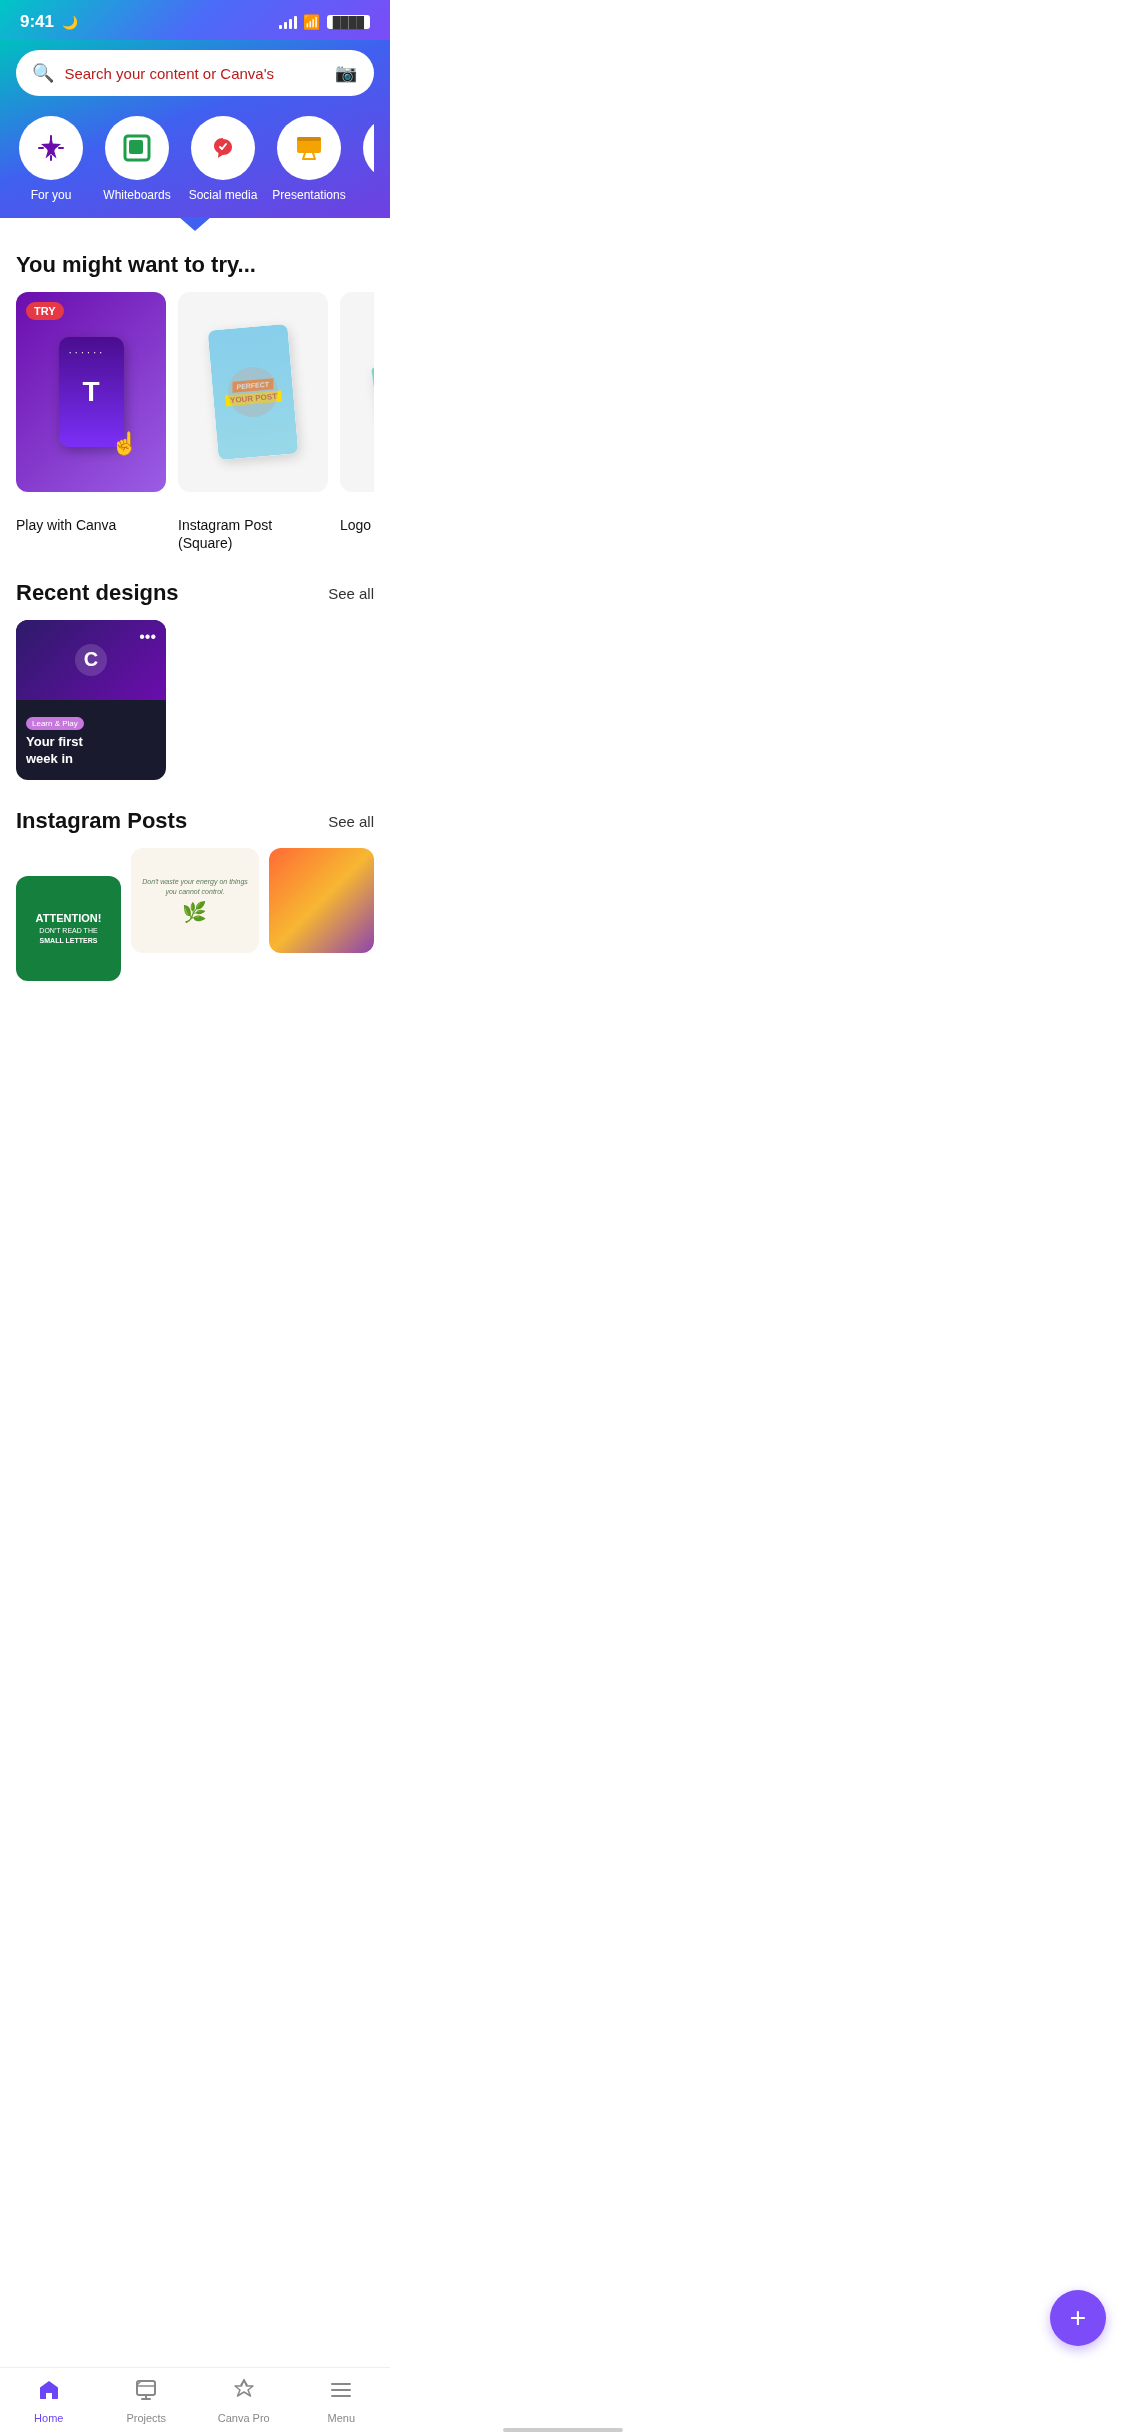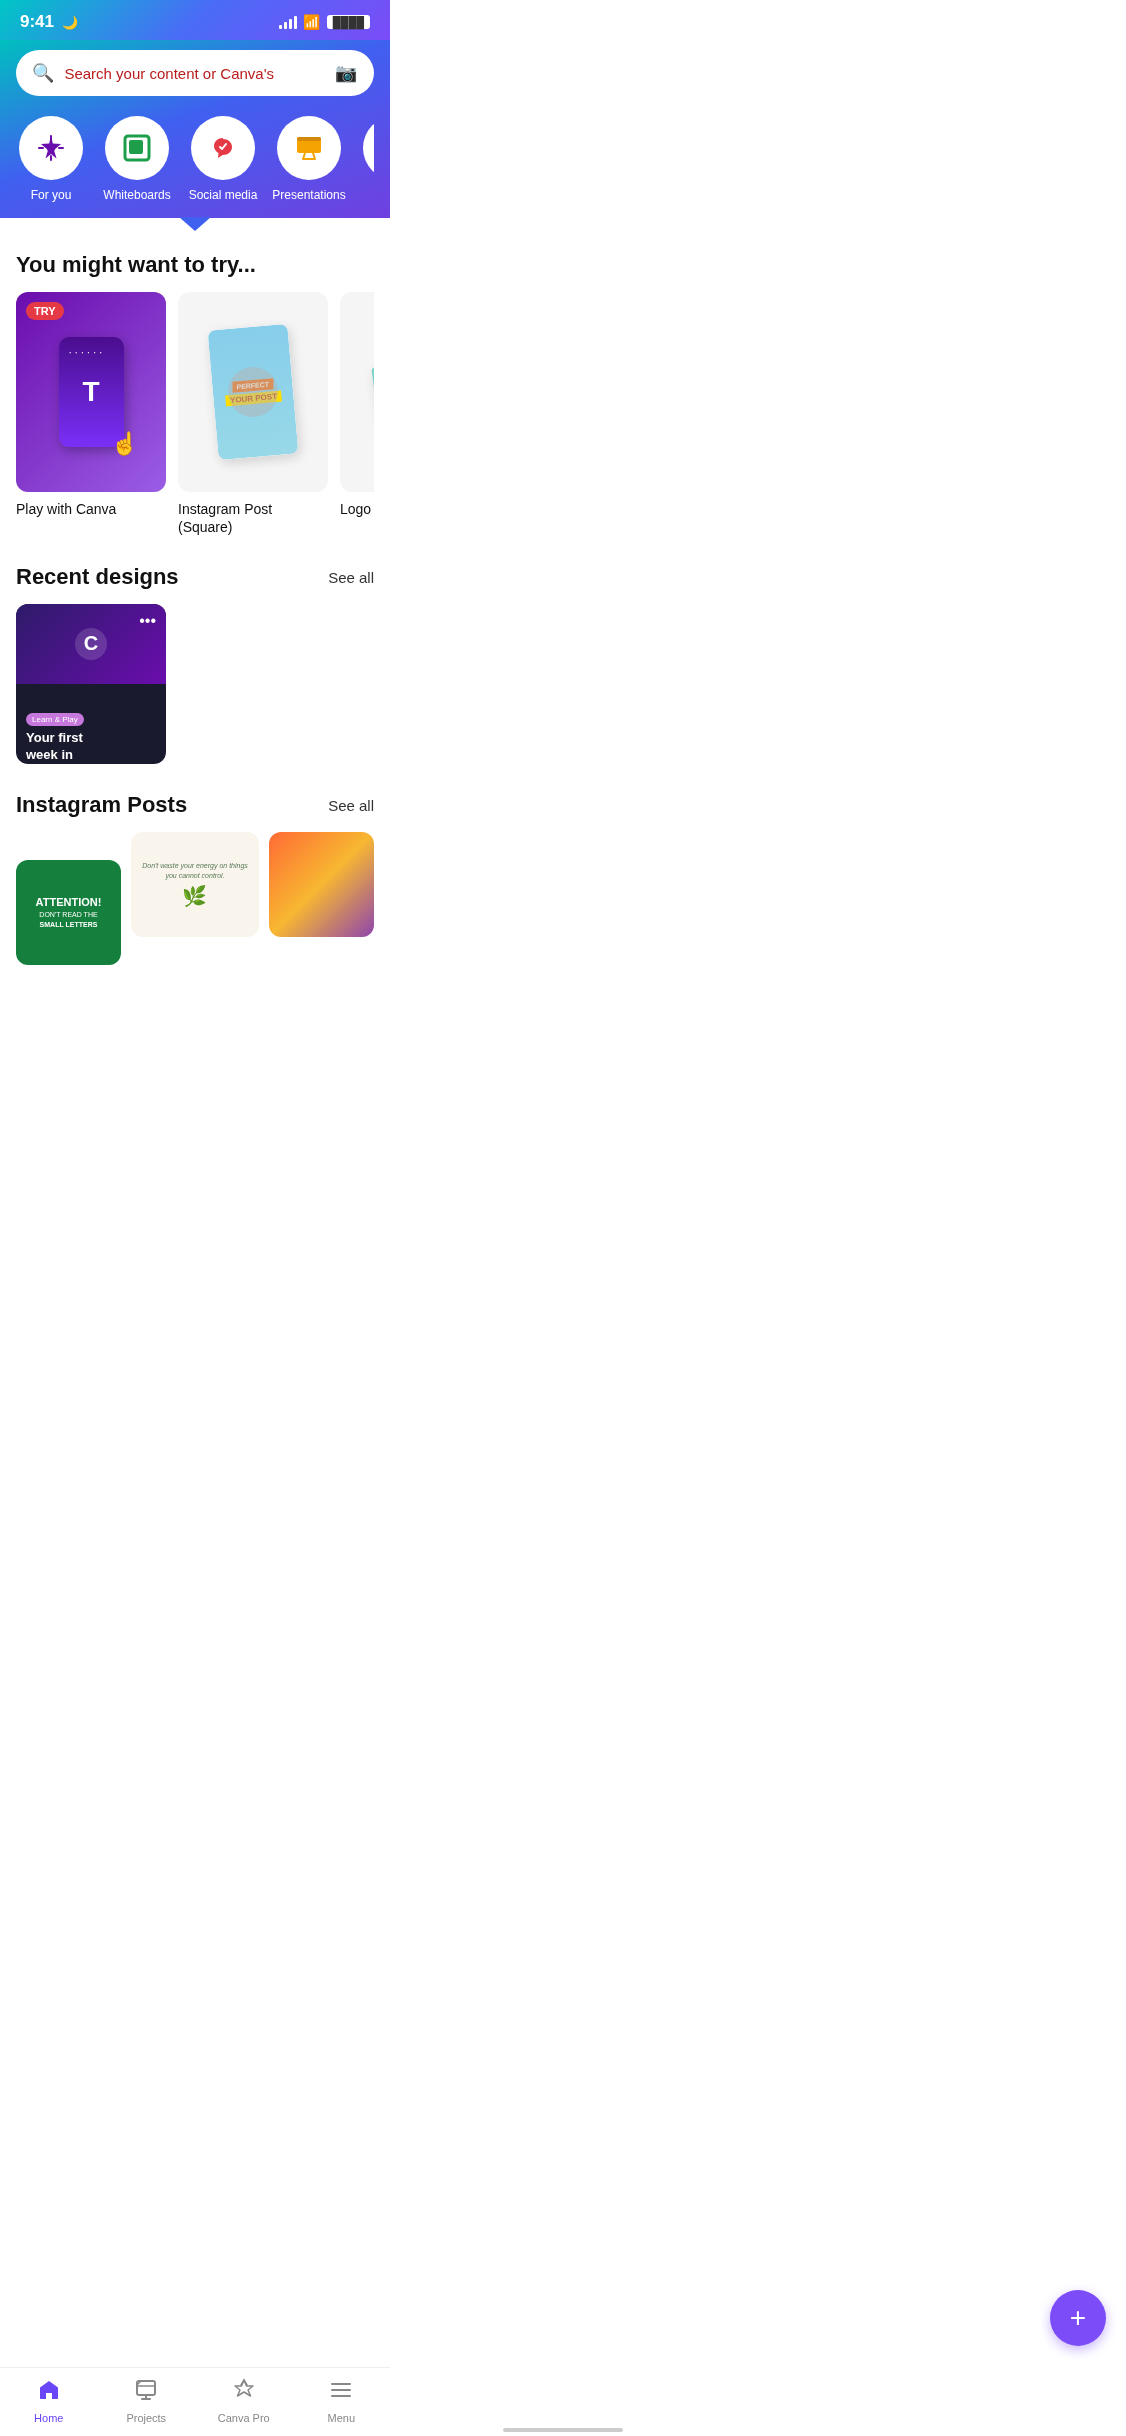--- a/index.html
+++ b/index.html
@@ -165,21 +165,21 @@
     .try-card {
       min-width: 150px;
       cursor: pointer;
     }
     .try-card-img {
       width: 150px;
       height: 200px;
       border-radius: 12px;
       overflow: hidden;
       position: relative;
-      margin-bottom: 8px;
+      margin-bottom: 24px;
       background: #f0f0f0;
     }
     .try-badge {
       position: absolute;
       top: 10px;
       left: 10px;
       background: #e63946;
       color: white;
       font-size: 11px;
       font-weight: 700;
@@ -315,21 +315,21 @@
       cursor: pointer;
     }
     .recent-card-top {
       background: linear-gradient(135deg, #2d1b69, #6a0dad);
       height: 80px;
       display: flex;
       align-items: center;
       justify-content: center;
     }
     .recent-card-bottom {
-      padding: 24px 10px;
+      padding: 12px 10px;
     }
     .learn-play-badge {
       background: #c678dd;
       color: white;
       font-size: 8px;
       padding: 2px 6px;
       border-radius: 20px;
       display: inline-block;
       margin-bottom: 4px;
     }

